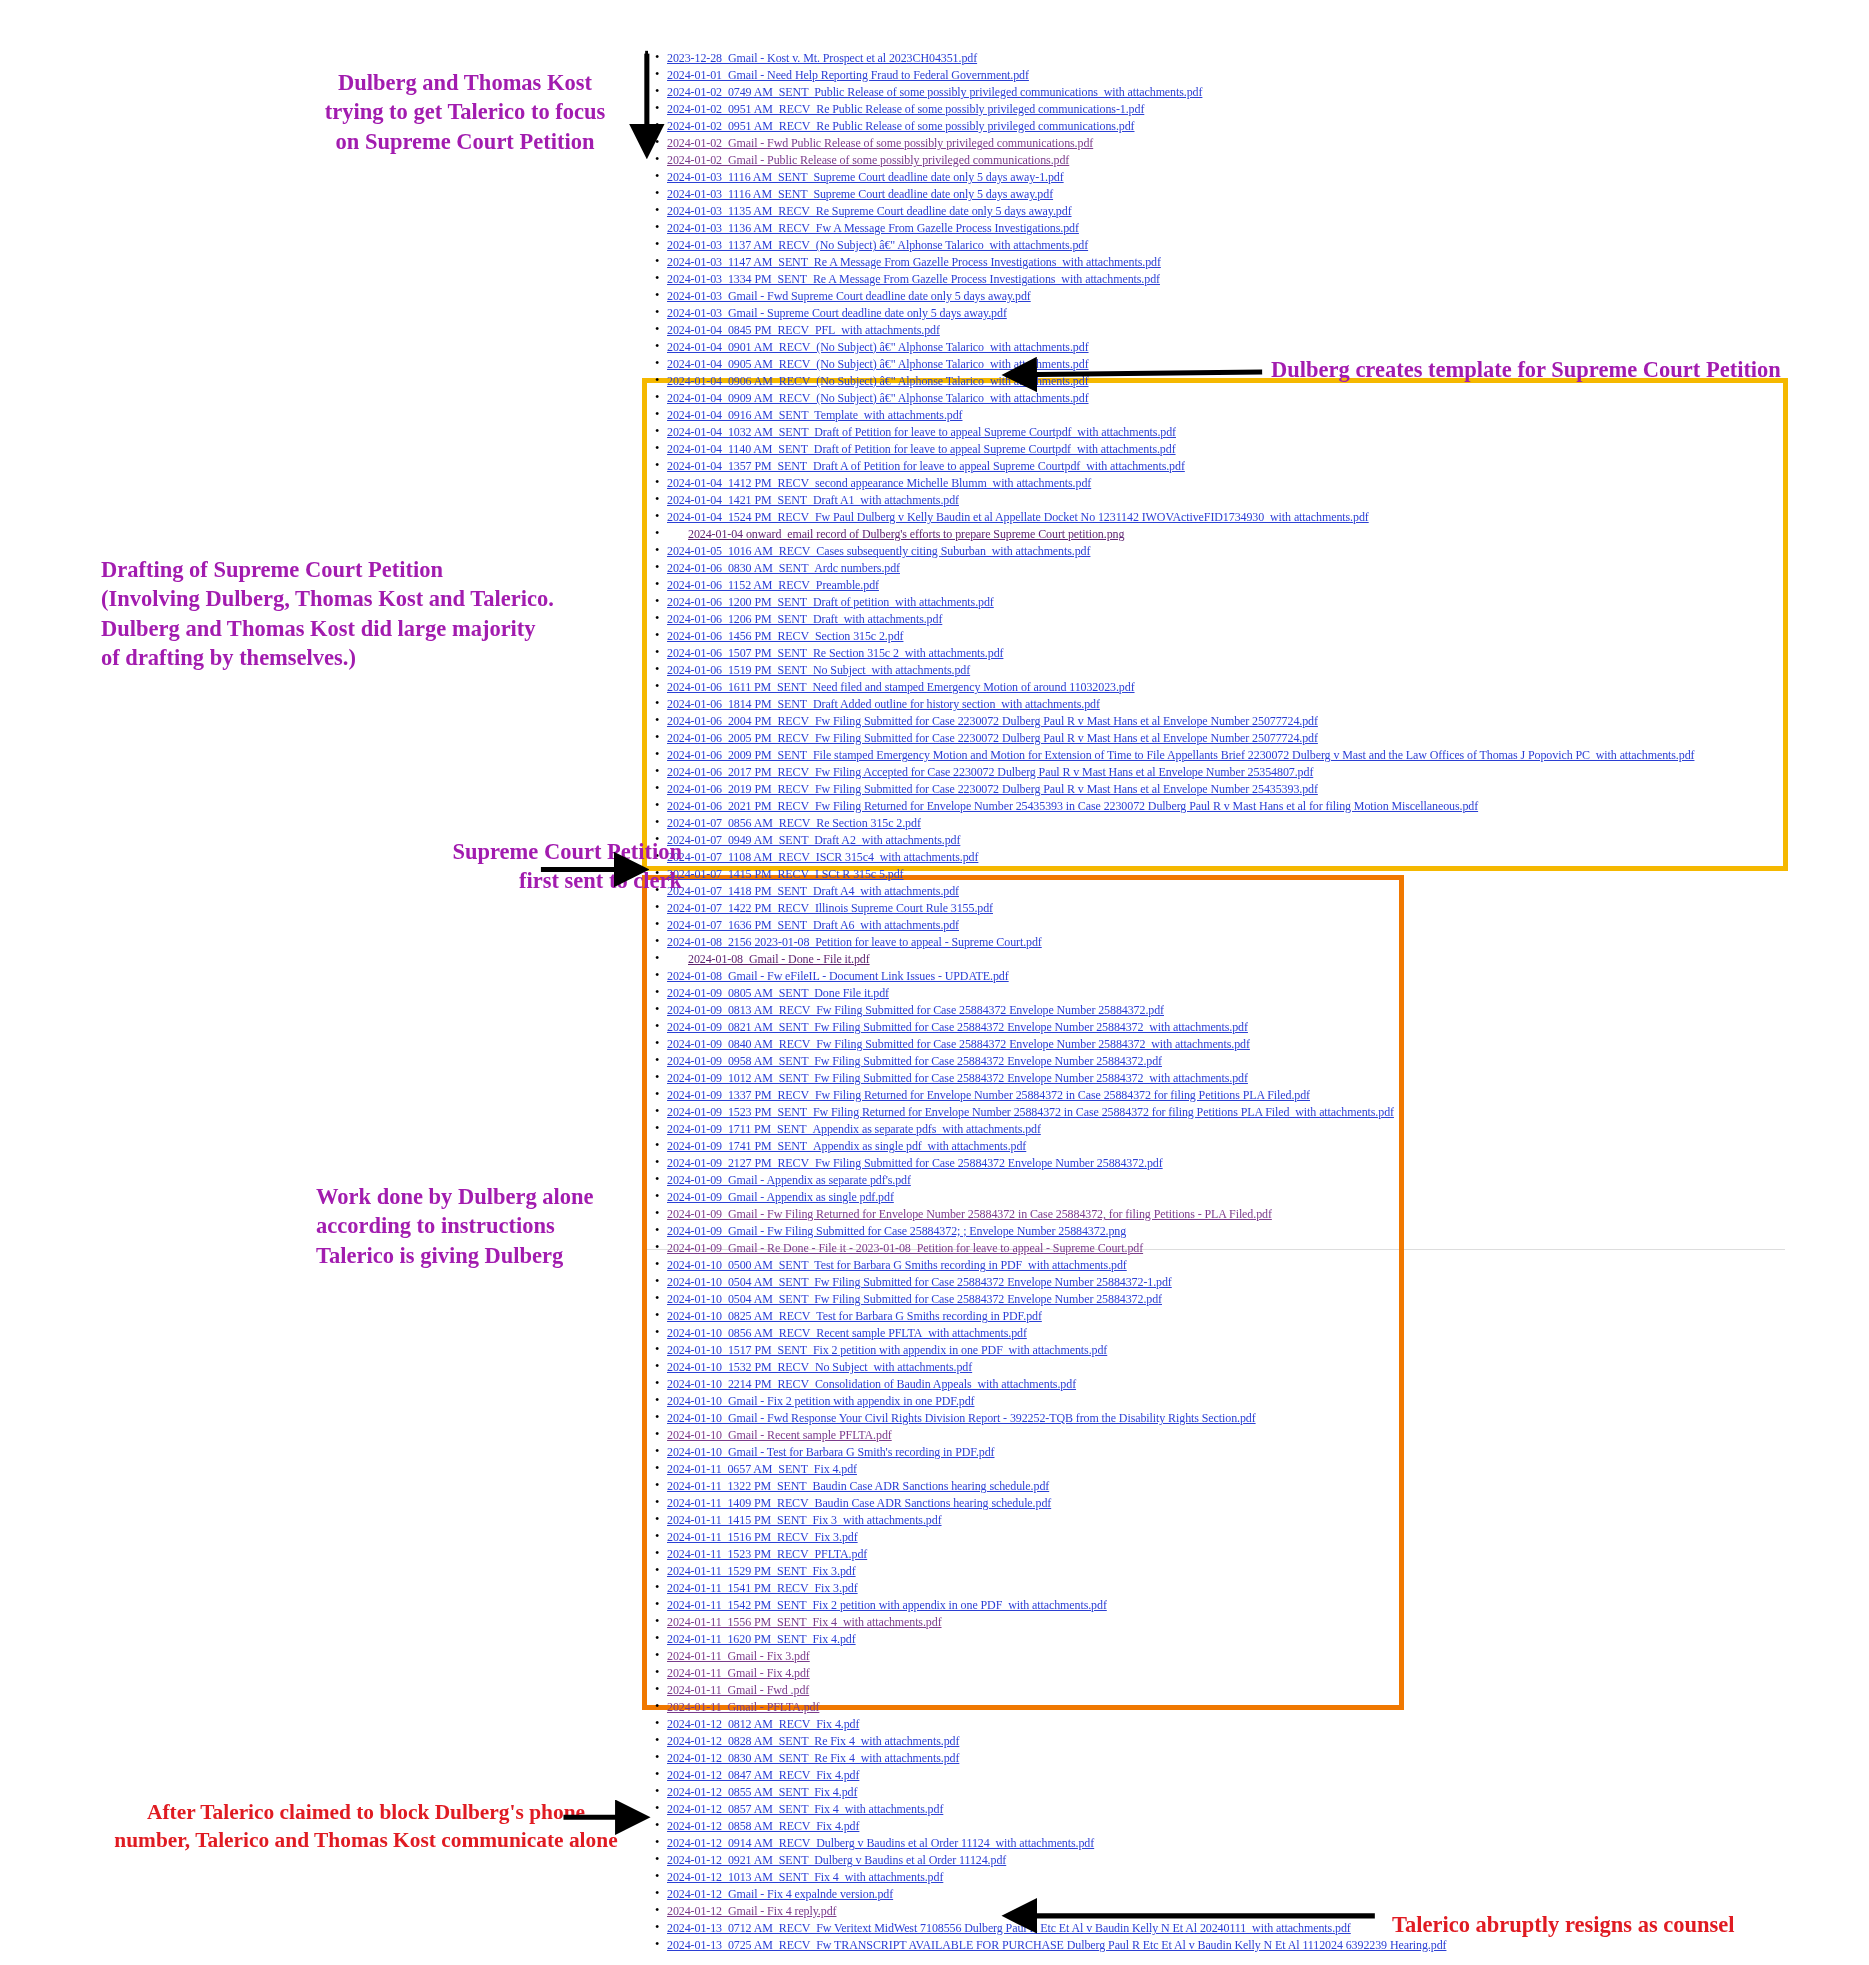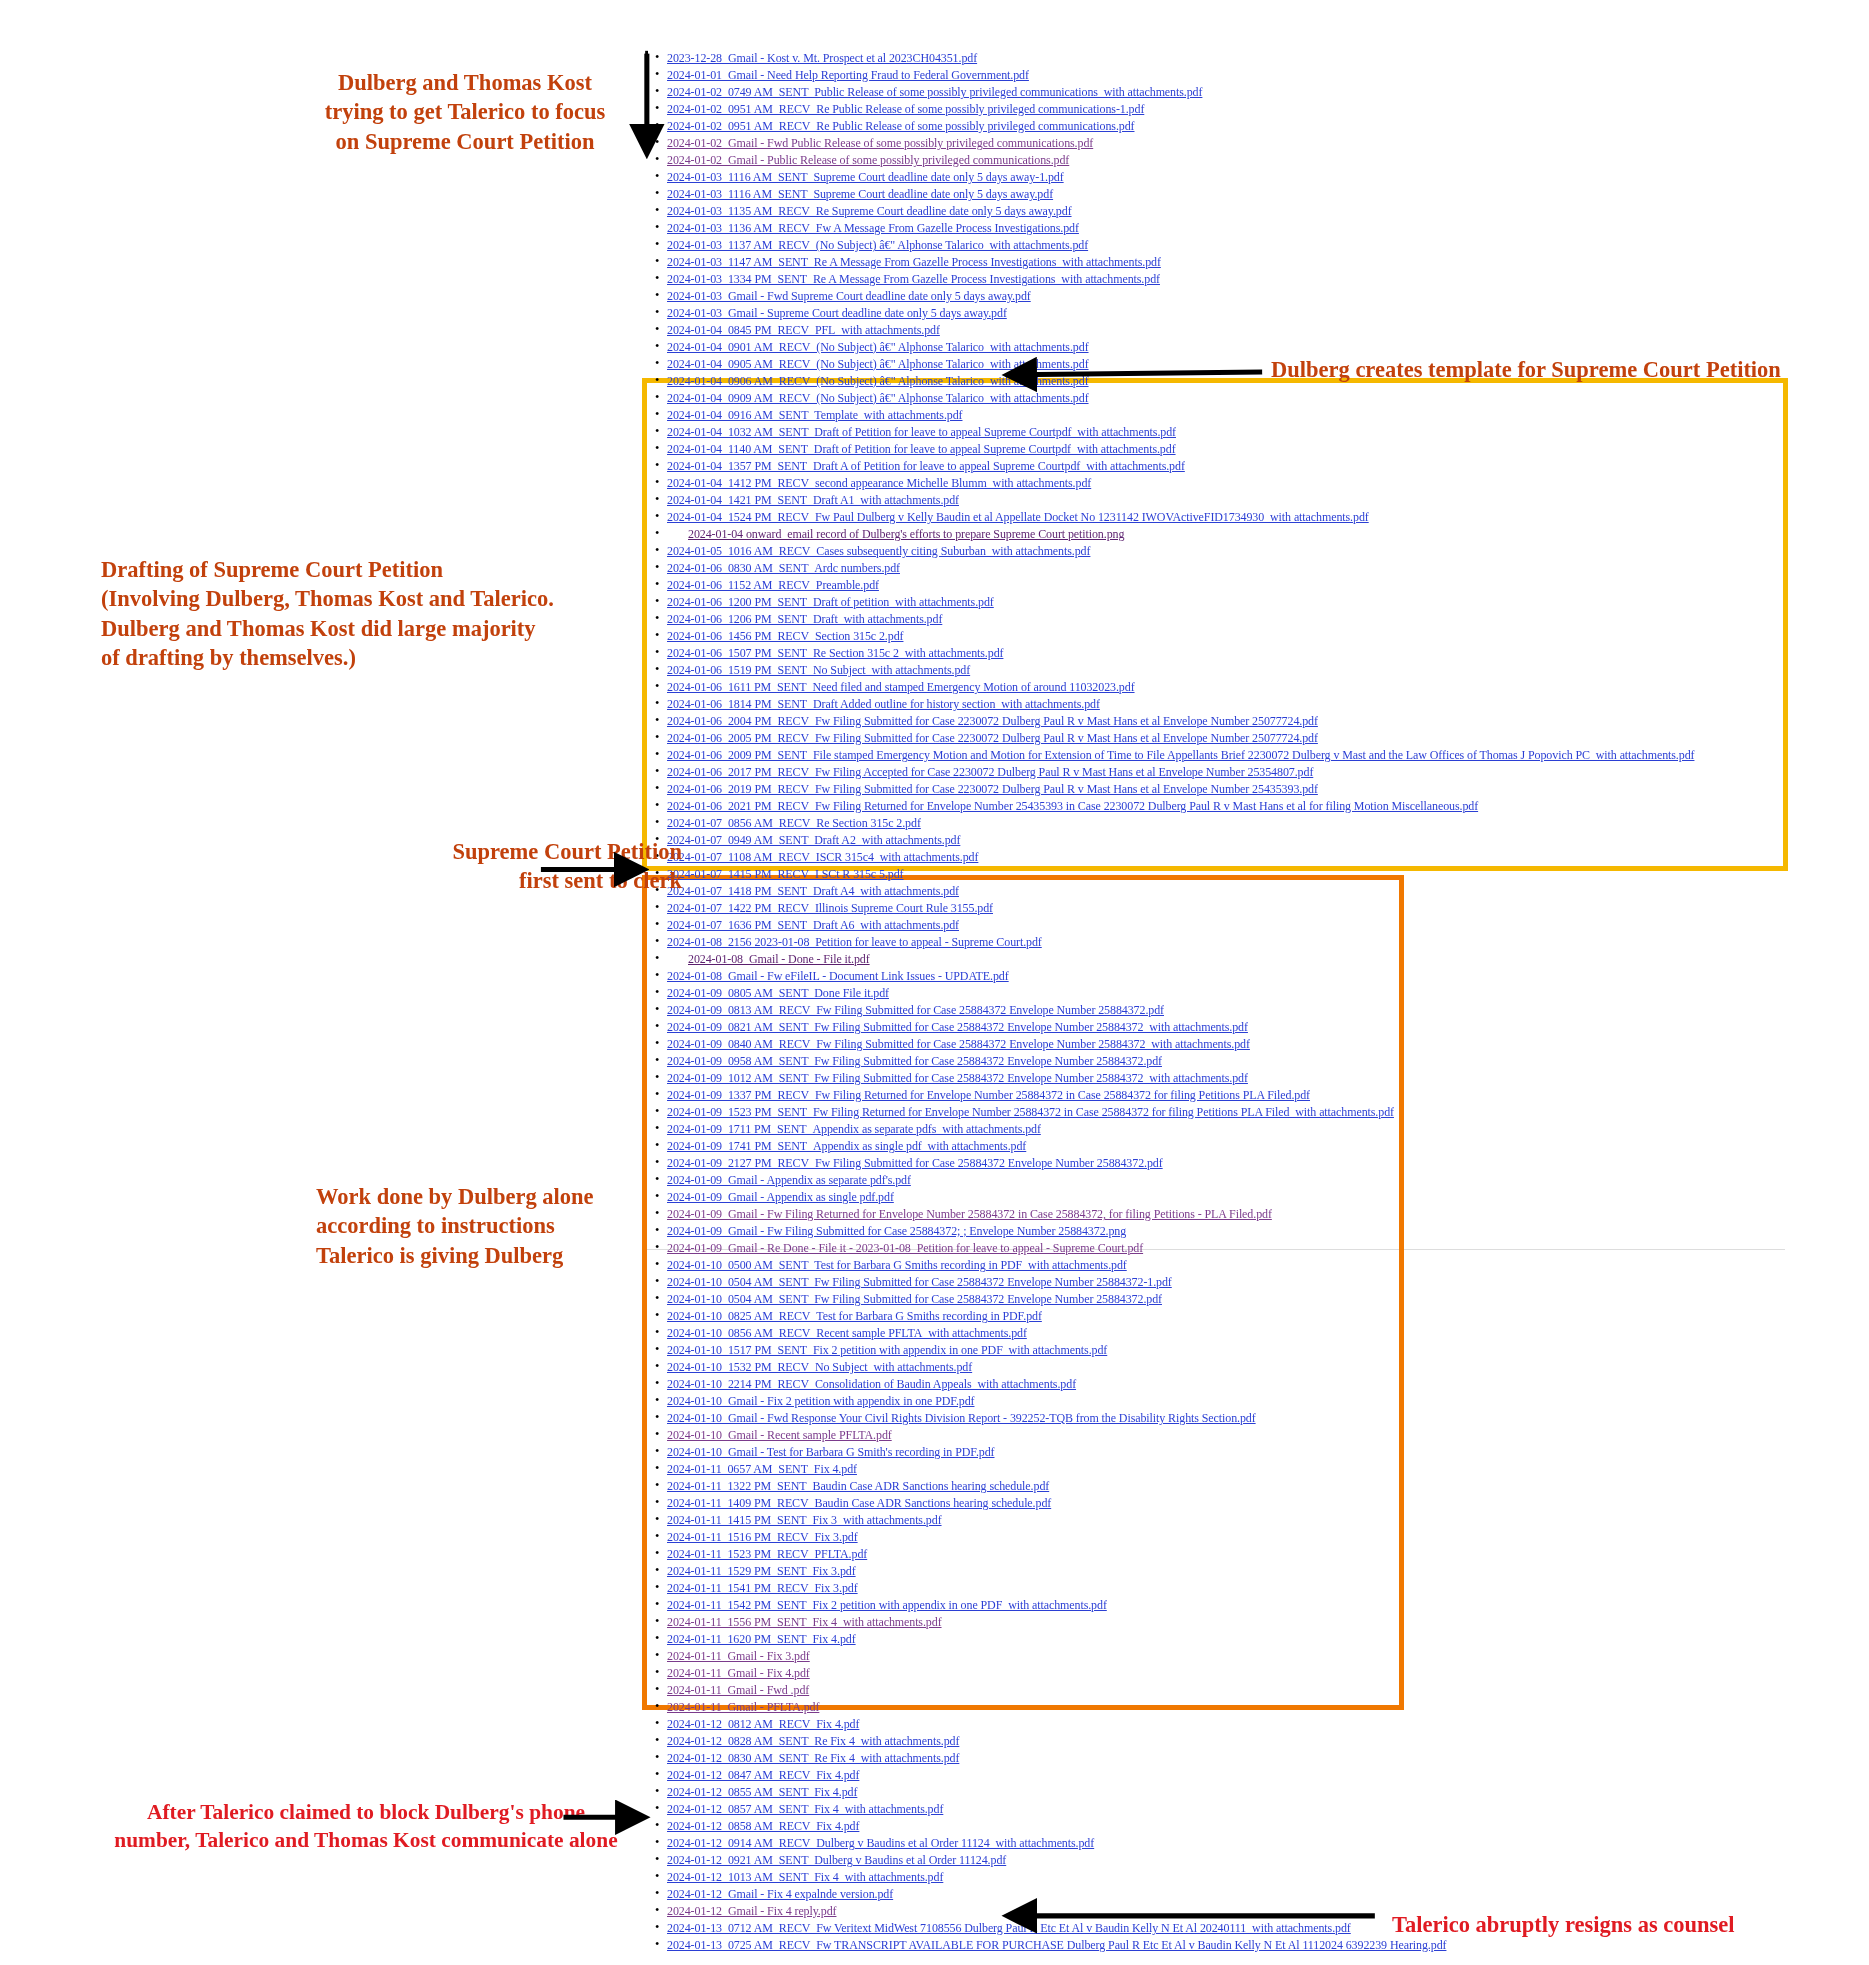--- a/index.html
+++ b/index.html
@@ -69,21 +69,21 @@
     width:762px;
     height:835px;
     border:5px solid #f07800;
   }
 
   
   .anno{
     position:absolute;
     font-family:"Liberation Serif", serif;
     font-weight:bold;
-    color:#c2410c;
+    color:#a21caf;
     line-height:1.30;
     font-size:22.5px;
   }
   .anno.red{color:#e01b22;margin-top:10px;}
 
   #anno-kost-focus{left:248px;  top:68px;  width:434px; text-align:center;}
   #anno-drafting{ left:101px;  top:555px;  width:580px;text-align:left;}
   #anno-first-clerk{left:214px;top:837px; width:468px; text-align:right;}
   #anno-alone{    left:316px;  top:1182px; width:366px; text-align:left;}
   #anno-block{    left:56px;  top:1789px; width:620px;text-align:center;font-size:21.4px;}

